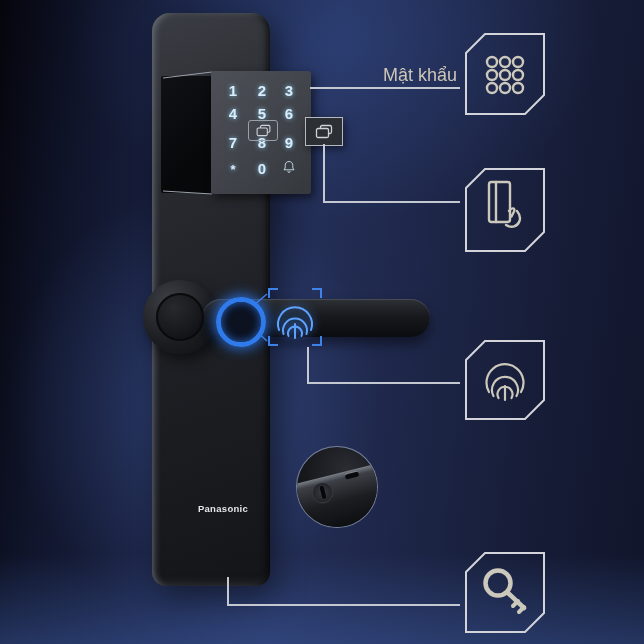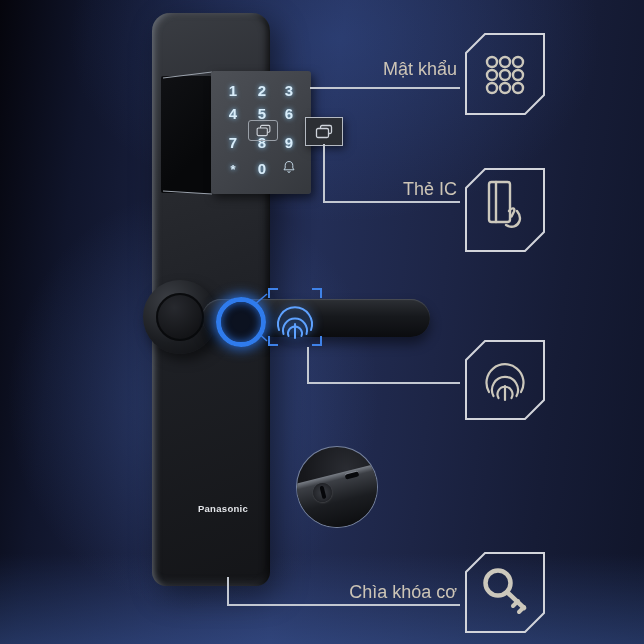--- a/index.html
+++ b/index.html
@@ -160,40 +160,39 @@
       <path d="M22 32 V46"></path>
     </svg>
   </span>
 
   <div class="keyhole-inset">
     <div class="inset-cap"></div>
     <div class="inset-keyhole"></div>
     <div class="inset-port"></div>
   </div>
 
-  <div class="feature-label" style="left:297px;top:59px">Mật khẩu</div>
+  <div class="feature-label" style="left:297px;top:65px">Mật khẩu</div>
   <div class="cline" style="left:310px;top:87px;width:150px;height:2px"></div>
   <span class="icon-box" style="left:465px;top:33px">
     <svg width="80" height="82" viewBox="0 0 80 82">
       <polygon points="20,1 79,1 79,62 60,81 1,81 1,20" fill="none" stroke="#d2d4da" stroke-width="2"></polygon>
       <g fill="none" stroke="#ccc8bc" stroke-width="2.4">
         <circle cx="27" cy="29" r="5"></circle>
           <circle cx="40" cy="29" r="5"></circle>
           <circle cx="53" cy="29" r="5"></circle>
         <circle cx="27" cy="42" r="5"></circle>
           <circle cx="40" cy="42" r="5"></circle>
           <circle cx="53" cy="42" r="5"></circle>
         <circle cx="27" cy="55" r="5"></circle>
           <circle cx="40" cy="55" r="5"></circle>
           <circle cx="53" cy="55" r="5"></circle>
       </g>
     </svg>
   </span>
 
-  <div class="feature-label" style="left:297px;top:179px">Thẻ IC</div>
   <div class="cline" style="left:323px;top:144px;width:2px;height:58px"></div>
   <div class="cline" style="left:323px;top:201px;width:137px;height:2px"></div>
   <span class="icon-box" style="left:465px;top:168px">
     <svg width="80" height="84" viewBox="0 0 80 84">
       <polygon points="20,1 79,1 79,64 60,83 1,83 1,20" fill="none" stroke="#d2d4da" stroke-width="2"></polygon>
       <g fill="none" stroke="#ccc8bc" stroke-width="2.4" stroke-linecap="round">
         <rect x="24" y="14" width="21" height="40" rx="2.5"></rect>
         <path d="M31 14 V54"></path>
         <path d="M44 43 c3 -4 6.5 -3 5 0.5 l-2.5 5"></path>
         <path d="M41 57 c6 3.5 11.5 1.5 13.5 -4 c1.2 -3.5 0 -7 -2.5 -10"></path>
@@ -208,21 +207,20 @@
       <polygon points="20,1 79,1 79,60 60,79 1,79 1,20" fill="none" stroke="#d2d4da" stroke-width="2"></polygon>
       <g fill="none" stroke="#ccc8bc" stroke-width="2.2" stroke-linecap="round">
         <path d="M24 52 A18.5 18.5 0 1 1 56 52"></path>
         <path d="M28.5 56 A13 13 0 1 1 51.5 56"></path>
         <path d="M33.5 58 A7.5 7.5 0 1 1 46.5 58"></path>
         <path d="M40 46 V60"></path>
       </g>
     </svg>
   </span>
 
-  <div class="feature-label" style="left:297px;top:582px">Chìa khóa cơ</div>
   <div class="cline" style="left:227px;top:577px;width:2px;height:27px"></div>
   <div class="cline" style="left:227px;top:604px;width:233px;height:2px"></div>
   <span class="icon-box" style="left:465px;top:552px">
     <svg width="80" height="81" viewBox="0 0 80 81">
       <polygon points="20,1 79,1 79,61 60,80 1,80 1,20" fill="none" stroke="#d2d4da" stroke-width="2"></polygon>
       <g fill="none" stroke="#ccc8bc" stroke-linecap="round">
         <circle cx="33" cy="31" r="12.5" stroke-width="4.5"></circle>
         <path d="M42 40 L59 56" stroke-width="4.5"></path>
         <path d="M53 49 l-5 5" stroke-width="4"></path>
         <path d="M59 55 l-5 5" stroke-width="4"></path>

